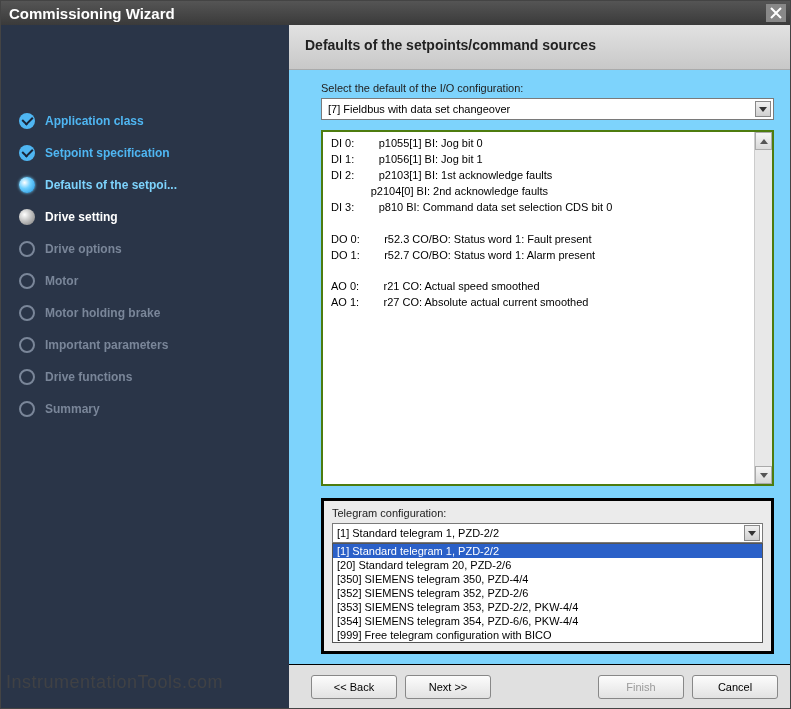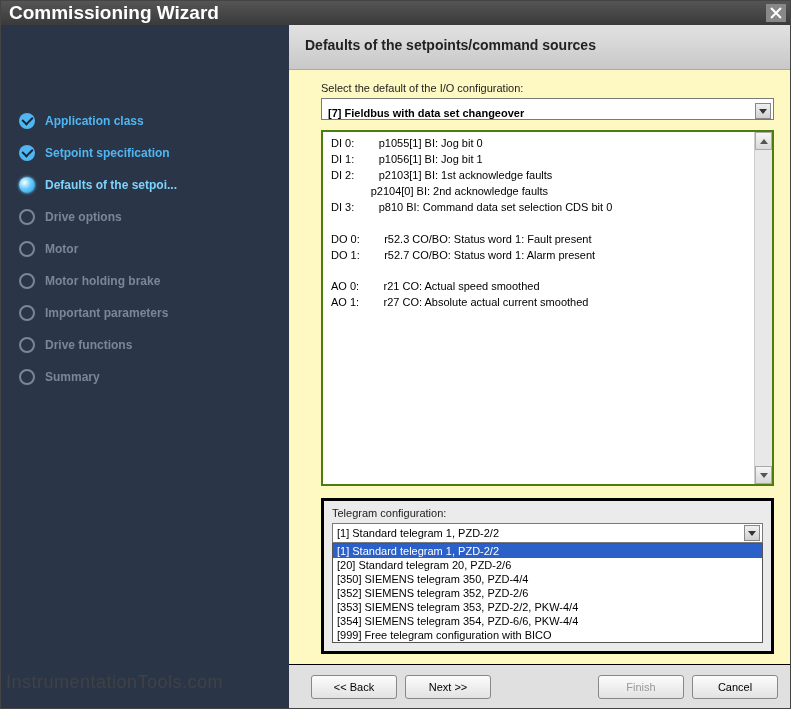--- a/index.html
+++ b/index.html
@@ -1,41 +1,41 @@
 <!DOCTYPE html>
 <html><head>
 <meta charset="utf-8">
 <style>
 * { box-sizing: border-box; margin: 0; padding: 0; }
 body { font-family: Tahoma, Arial, sans-serif; font-size: 12px; background: #fff; width: 791px; height: 709px; overflow: hidden; position: relative; }
 .window { width: 791px; height: 709px; border: 1px solid #444; display: flex; flex-direction: column; background: #fff; }
-.titlebar { height: 24px; background: linear-gradient(to bottom, #555 0%, #3a3a3a 100%); color: #fff; display: flex; align-items: center; padding: 0 4px 0 8px; font-size: 19px; font-weight: bold; }
+.titlebar { height: 24px; background: linear-gradient(to bottom, #555 0%, #3a3a3a 100%); color: #fff; display: flex; align-items: center; padding: 0 4px 0 8px; font-size: 15px; font-weight: bold; }
 .titlebar-title { flex: 1; }
 .titlebar-close { width: 20px; height: 18px; background: #888; display: flex; align-items: center; justify-content: center; cursor: pointer; }
 .titlebar-close svg { width: 12px; height: 12px; }
 .main-area { flex: 1; display: flex; background: #2a3548; overflow: hidden; }
 .sidebar { width: 288px; background: #2a3548; padding: 80px 10px 10px 18px; }
 .sidebar-item { display: flex; align-items: center; padding: 8px 0; color: #7a8699; font-size: 12px; cursor: pointer; font-weight: bold; }
 .sidebar-item.done { color: #4fb6f2; }
 .sidebar-item.active { color: #7dd3fc; }
 .sidebar-item.next { color: #fff; }
 .step-icon { width: 16px; height: 16px; margin-right: 10px; border-radius: 50%; flex-shrink: 0; display: inline-flex; align-items: center; justify-content: center; }
 .step-icon.done { background: #4fb6f2; }
 .step-icon.done::after { content: ""; width: 5px; height: 8px; border: solid #1a2538; border-width: 0 2px 2px 0; transform: rotate(45deg) translate(-1px,-1px); }
 .step-icon.active { background: radial-gradient(circle at 35% 35%, #fff 0%, #6fd0ff 40%, #1a8edb 100%); box-shadow: 0 0 3px #6fd0ff; }
 .step-icon.future { border: 2px solid #7a8699; background: transparent; }
 .step-icon.next { background: radial-gradient(circle at 35% 35%, #fff 0%, #bbb 50%, #777 100%); }
-.content { flex: 1; background: #fef9c3; display: flex; flex-direction: column; }
+.content { flex: 1; background: #7dd3fc; display: flex; flex-direction: column; }
 .header-panel { background: linear-gradient(to bottom, #e2e2e2 0%, #c8c8c8 100%); padding: 12px 16px; border-bottom: 1px solid #aaa; }
 .header-title { font-size: 14px; font-weight: bold; color: #222; margin-bottom: 4px; }
 .header-desc { font-size: 11px; color: #444; line-height: 1.4; }
 .body-panel { flex: 1; padding: 12px 16px 0 32px; display: flex; flex-direction: column; }
 .label { font-size: 11px; color: #222; margin-bottom: 4px; }
 .dropdown-row { display: flex; margin-bottom: 10px; }
-.dropdown { flex: 1; height: 22px; background: #fff; border: 1px solid #7a7a7a; display: flex; align-items: flex-end; padding: 0 2px 0 6px; font-size: 11px; cursor: pointer; font-weight: bold; }
+.dropdown { flex: 1; height: 22px; background: #fff; border: 1px solid #7a7a7a; display: flex; align-items: center; padding: 0 2px 0 6px; font-size: 11px; cursor: pointer; }
 .dropdown-text { flex: 1; }
 .dd-arrow { width: 16px; height: 16px; background: linear-gradient(#f0f0f0,#d0d0d0); border: 1px solid #888; display: flex; align-items: center; justify-content: center; }
 .dd-arrow::after { content: ""; border-left: 4px solid transparent; border-right: 4px solid transparent; border-top: 5px solid #333; }
 .io-box { flex: 1; background: #fff; border: 2px solid #4d7c0f; position: relative; font-size: 11px; line-height: 1.45; overflow: hidden; margin-bottom: 12px; display:flex; }
 .io-content { padding: 4px 8px; white-space: pre; font-family: Tahoma, Arial, sans-serif; flex:1; }
 .scrollbar-v { width: 18px; background: #e8e8e8; display: flex; flex-direction: column; border-left: 1px solid #ccc; }
 .sb-btn { height: 18px; background: linear-gradient(#f5f5f5,#d8d8d8); border: 1px solid #aaa; display: flex; align-items: center; justify-content: center; }
 .sb-up::after { content:""; border-left:4px solid transparent; border-right:4px solid transparent; border-bottom:5px solid #555; }
 .sb-down::after { content:""; border-left:4px solid transparent; border-right:4px solid transparent; border-top:5px solid #555; }
 .sb-track { flex:1; }
@@ -70,20 +70,24 @@
         <span class="step-icon done"></span>
         <span>Application class</span>
       </div>
       <div class="sidebar-item done">
         <span class="step-icon done"></span>
         <span>Setpoint specification</span>
       </div>
       <div class="sidebar-item active">
         <span class="step-icon active"></span>
         <span>Defaults of the setpoi...</span>
+      </div>
+      <div class="sidebar-item next">
+        <span class="step-icon next"></span>
+        <span>Drive setting</span>
       </div>
       <div class="sidebar-item">
         <span class="step-icon future"></span>
         <span>Drive options</span>
       </div>
       <div class="sidebar-item">
         <span class="step-icon future"></span>
         <span>Motor</span>
       </div>
       <div class="sidebar-item">

